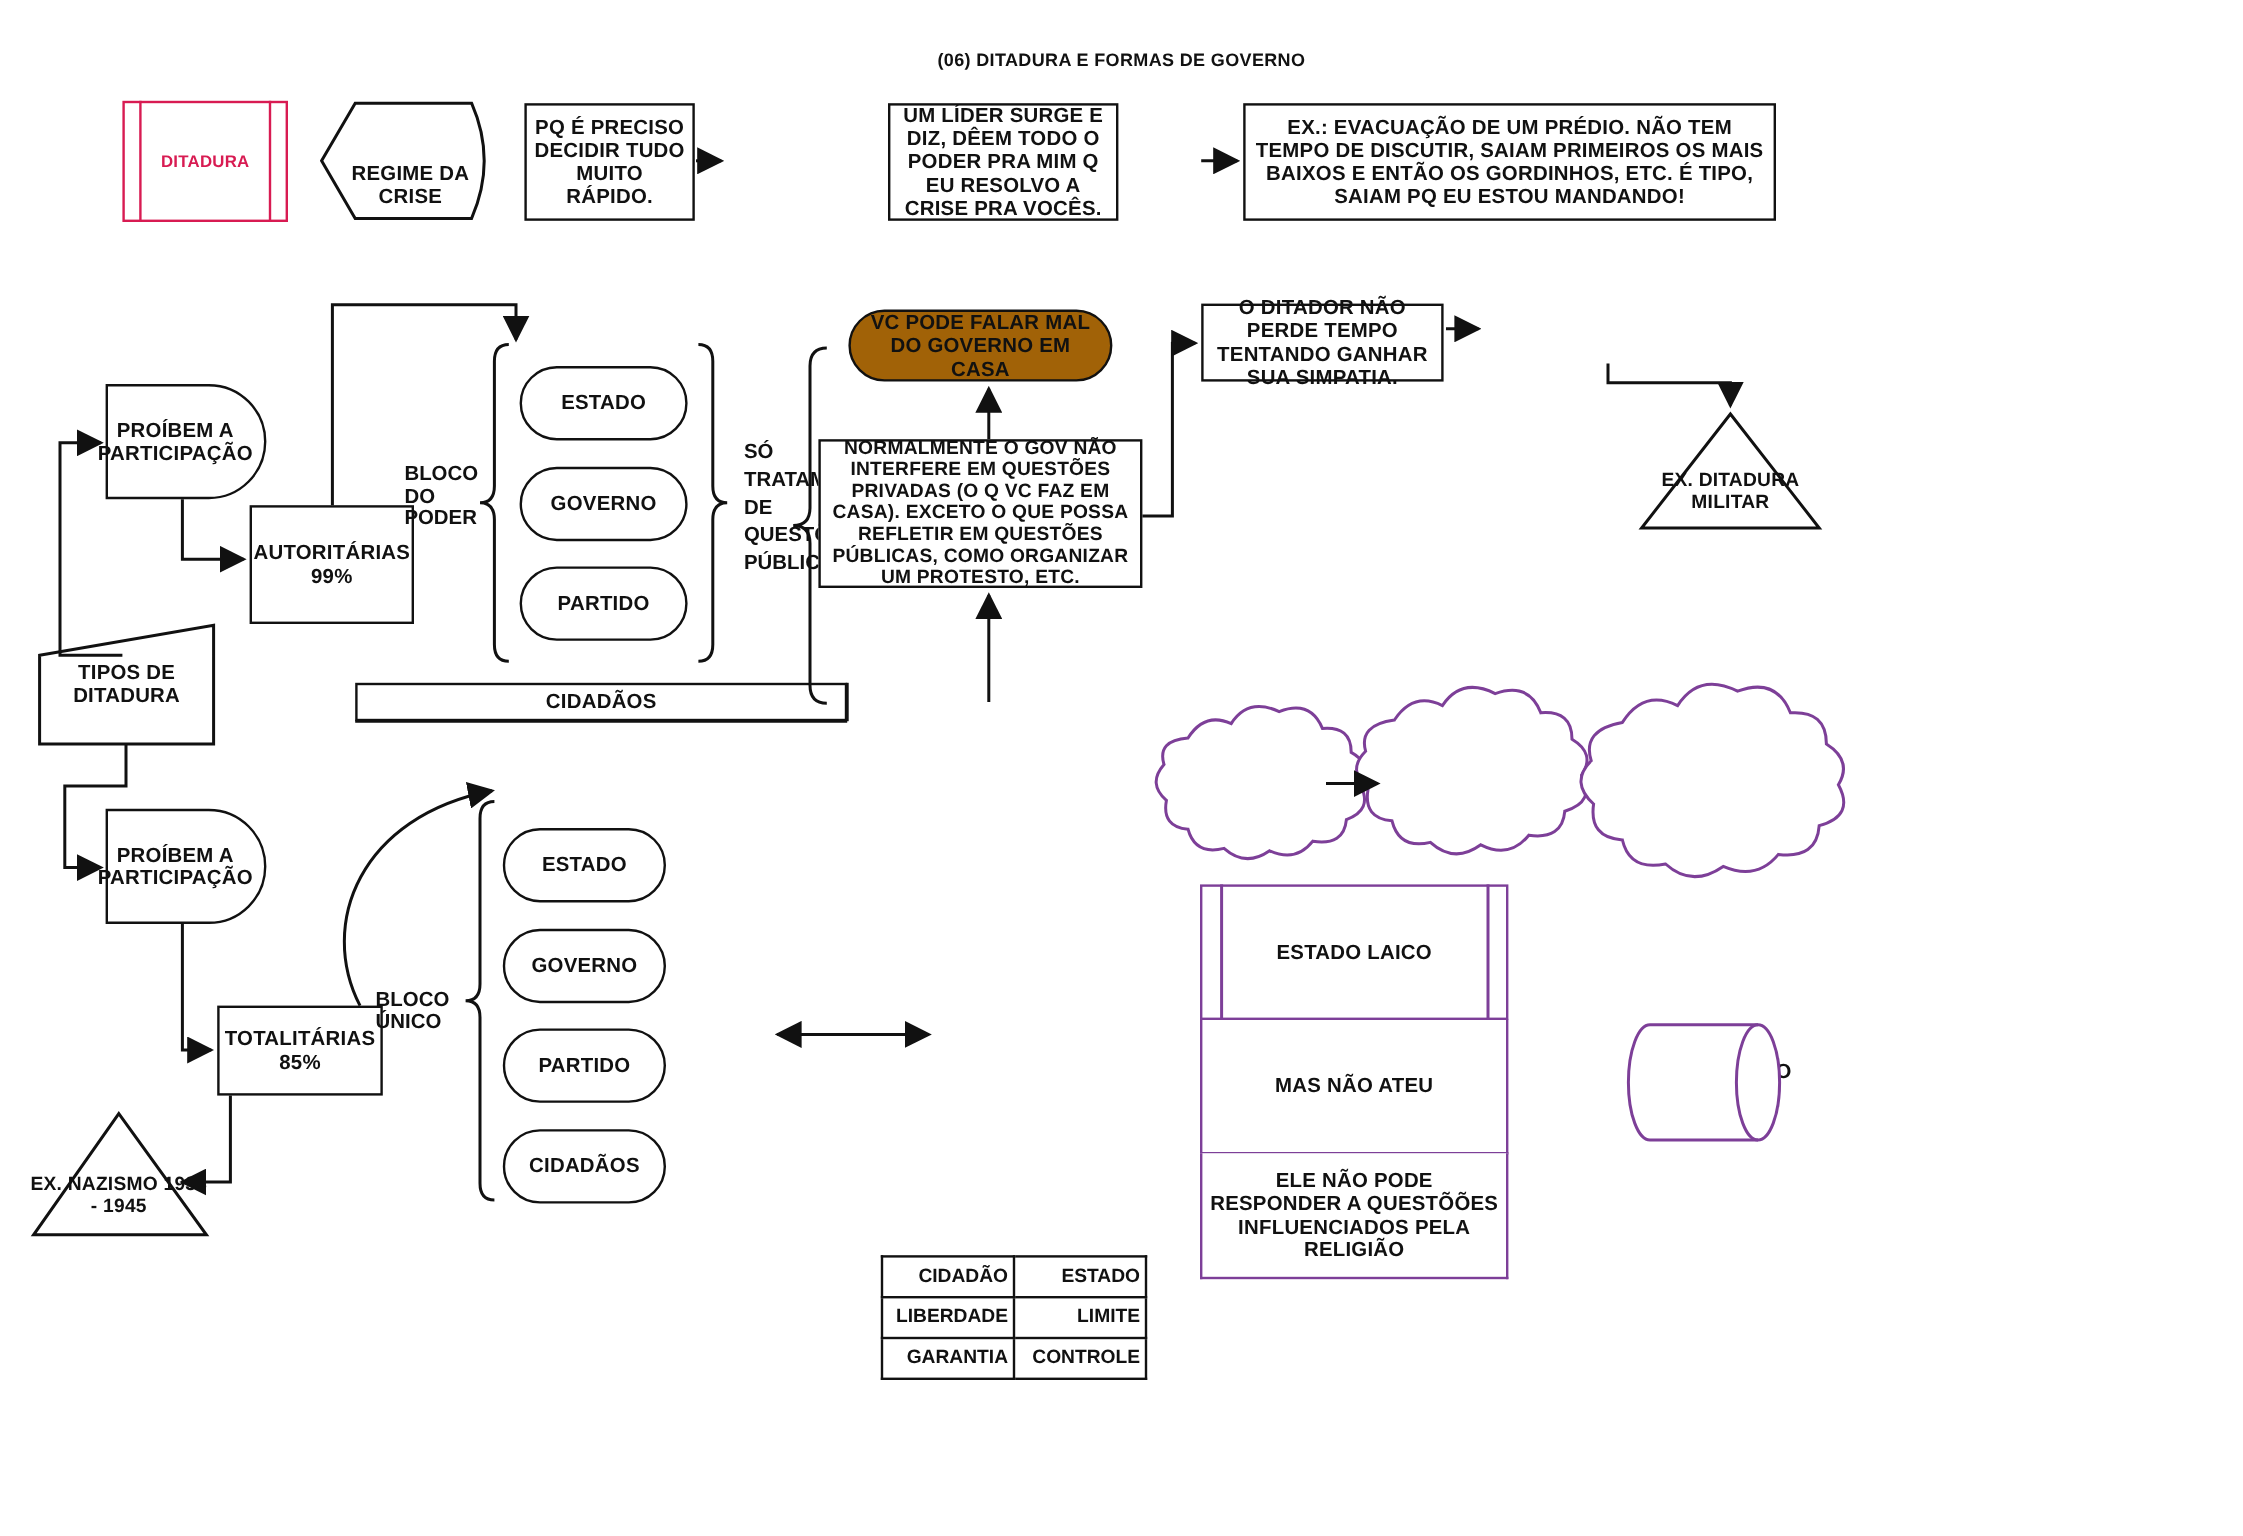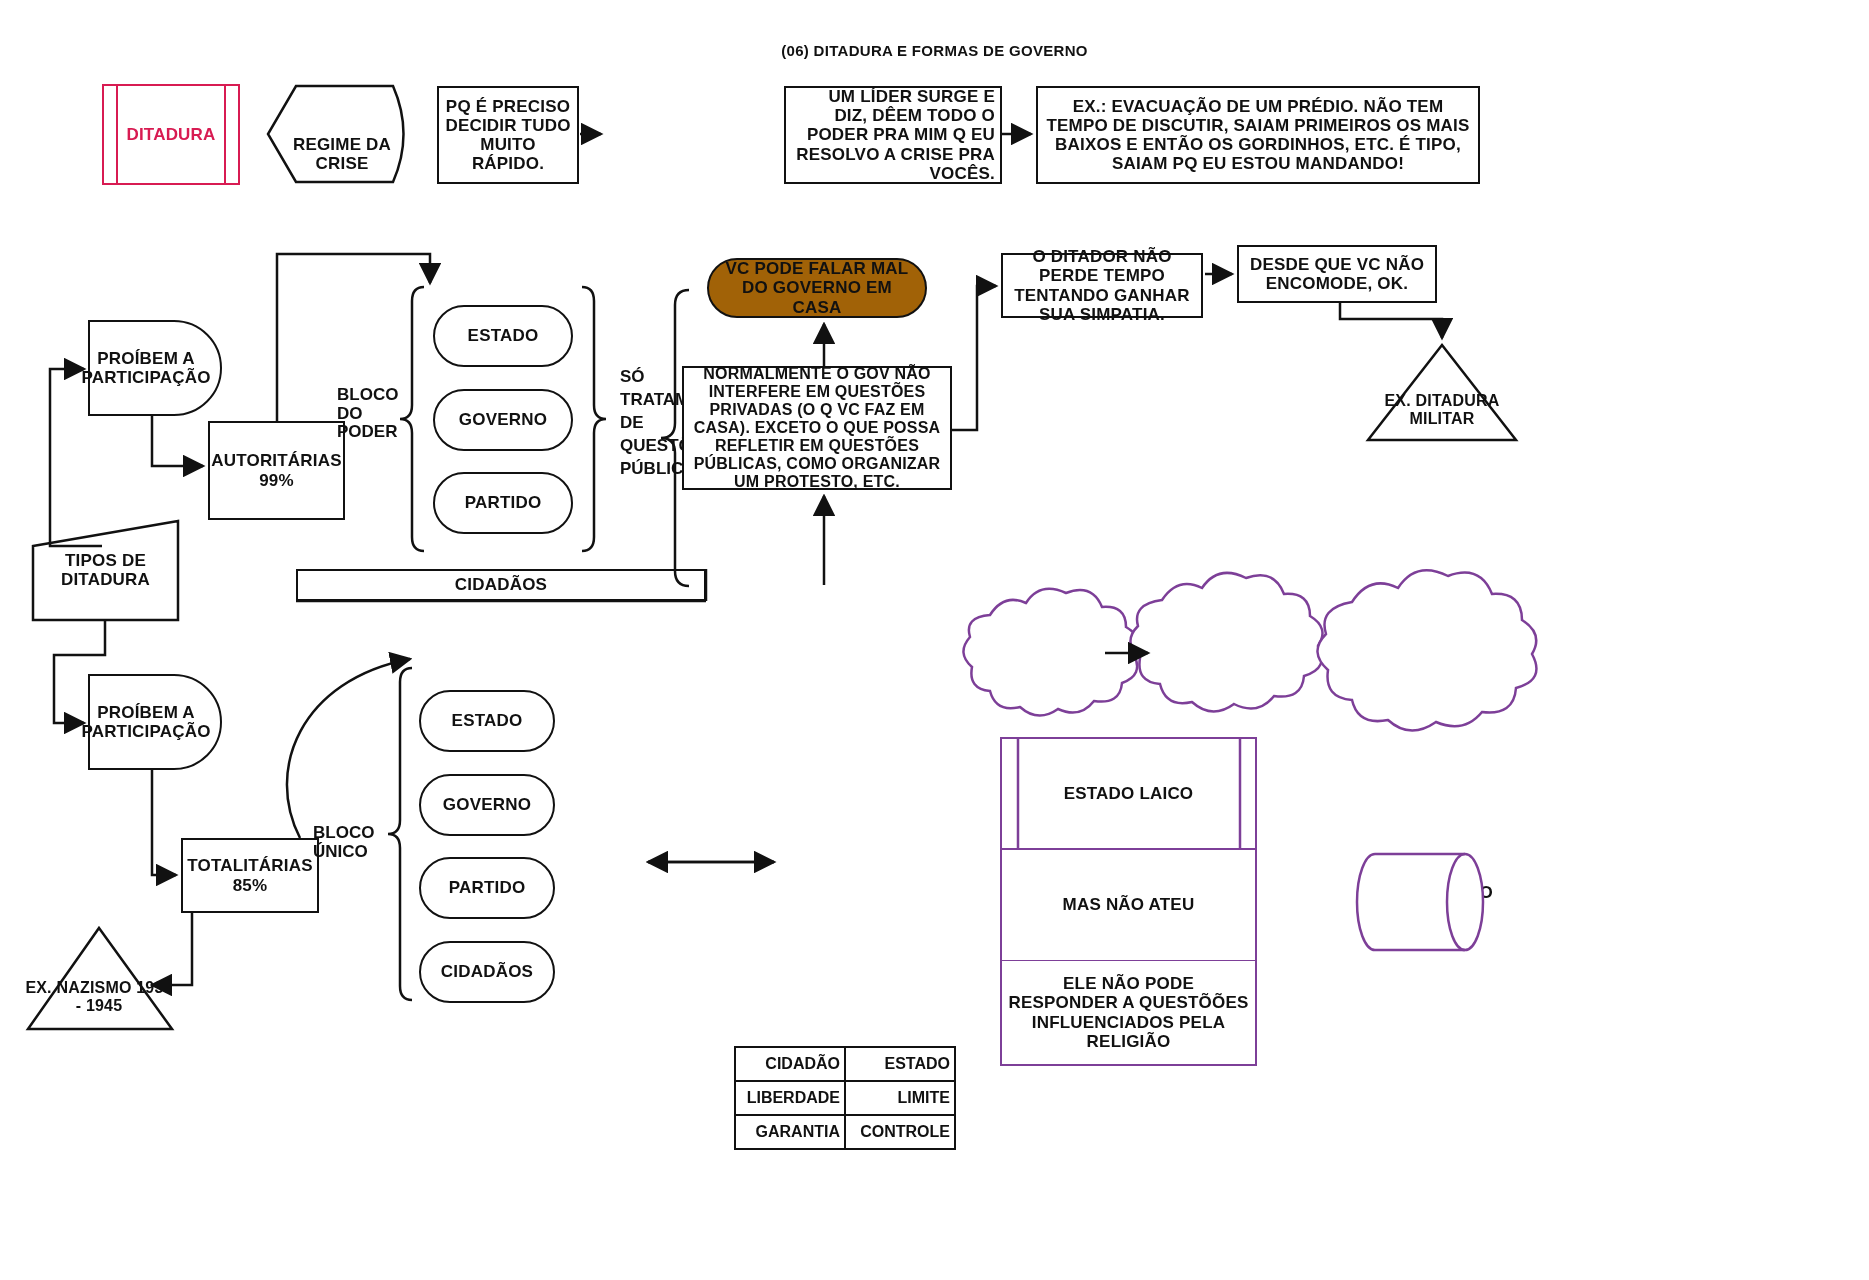--- a/index.html
+++ b/index.html
@@ -20,34 +20,34 @@
   .tbl td{border:2px solid #111;font-size:16px;font-weight:700;text-align:right;padding:7px 4px;width:100px;color:#111;}
   .f17{font-size:17px;} .f16{font-size:16px;}
 </style>
 </head>
 <body>
 
 <div id="canvas">
 
   <div class="title" style="left:0;top:42px;width:1869px;text-align:center;">(06) DITADURA E FORMAS DE GOVERNO</div>
 
-  <div class="node" style="left:102px;top:84px;width:138px;height:101px;border:2px solid #d81b52;color:#d81b52;font-size:17px;">
+  <div class="node" style="left:102px;top:84px;width:138px;height:101px;border:2px solid #d81b52;color:#d81b52;font-size:14px;">
     <span>DITADURA</span>
   </div>
 
   <div class="node f17" style="left:272px;top:86px;width:140px;height:96px;margin-top:20px;">
     <span>REGIME DA CRISE</span>
   </div>
 
   <div class="node rect f17" style="left:437px;top:86px;width:142px;height:98px;padding:4px;">
     <span>PQ É PRECISO DECIDIR TUDO MUITO RÁPIDO.</span>
   </div>
 
 
-  <div class="node rect f17" style="left:784px;top:86px;width:218px;height:98px;padding:5px;text-align:right;">
+  <div class="node rect f17" style="left:740px;top:86px;width:192px;height:98px;padding:5px;">
     <span>UM LÍDER SURGE E DIZ, DÊEM TODO O PODER PRA MIM Q EU RESOLVO A CRISE PRA VOCÊS.</span>
   </div>
 
   <div class="node rect f17" style="left:1036px;top:86px;width:444px;height:98px;padding:5px;">
     <span>EX.: EVACUAÇÃO DE UM PRÉDIO. NÃO TEM TEMPO DE DISCUTIR, SAIAM PRIMEIROS OS MAIS BAIXOS E ENTÃO OS GORDINHOS, ETC. É TIPO, SAIAM PQ EU ESTOU MANDANDO!</span>
   </div>
 
   <div class="node dshape f17" style="left:88px;top:320px;width:134px;height:96px;padding-right:18px;">
     <span>PROÍBEM A PARTICIPAÇÃO</span>
   </div>
@@ -95,23 +95,20 @@
   </div>
 
   <div class="node stadium f17" style="left:707px;top:258px;width:220px;height:60px;padding:0 14px;">
     <span>VC PODE FALAR MAL DO GOVERNO EM CASA</span>
   </div>
 
   <div class="node rect f17" style="left:1001px;top:253px;width:202px;height:65px;padding:3px;">
     <span>O DITADOR NÃO PERDE TEMPO TENTANDO GANHAR SUA SIMPATIA.</span>
   </div>
 
-  <div class="node rect f17" style="left:1237px;top:245px;width:200px;height:58px;padding:3px;">
-    <span>DESDE QUE VC NÃO ENCOMODE, OK.</span>
-  </div>
 
   <div class="node f16" style="left:1372px;top:385px;width:140px;height:50px;">
     <span>EX. DITADURA MILITAR</span>
   </div>
 
   <div class="lbl" style="left:313px;top:824px;width:62px;">BLOCO ÚNICO</div>
 
   <div class="node round f17" style="left:419px;top:690px;width:136px;height:62px;">
     <span>ESTADO</span>
   </div>

